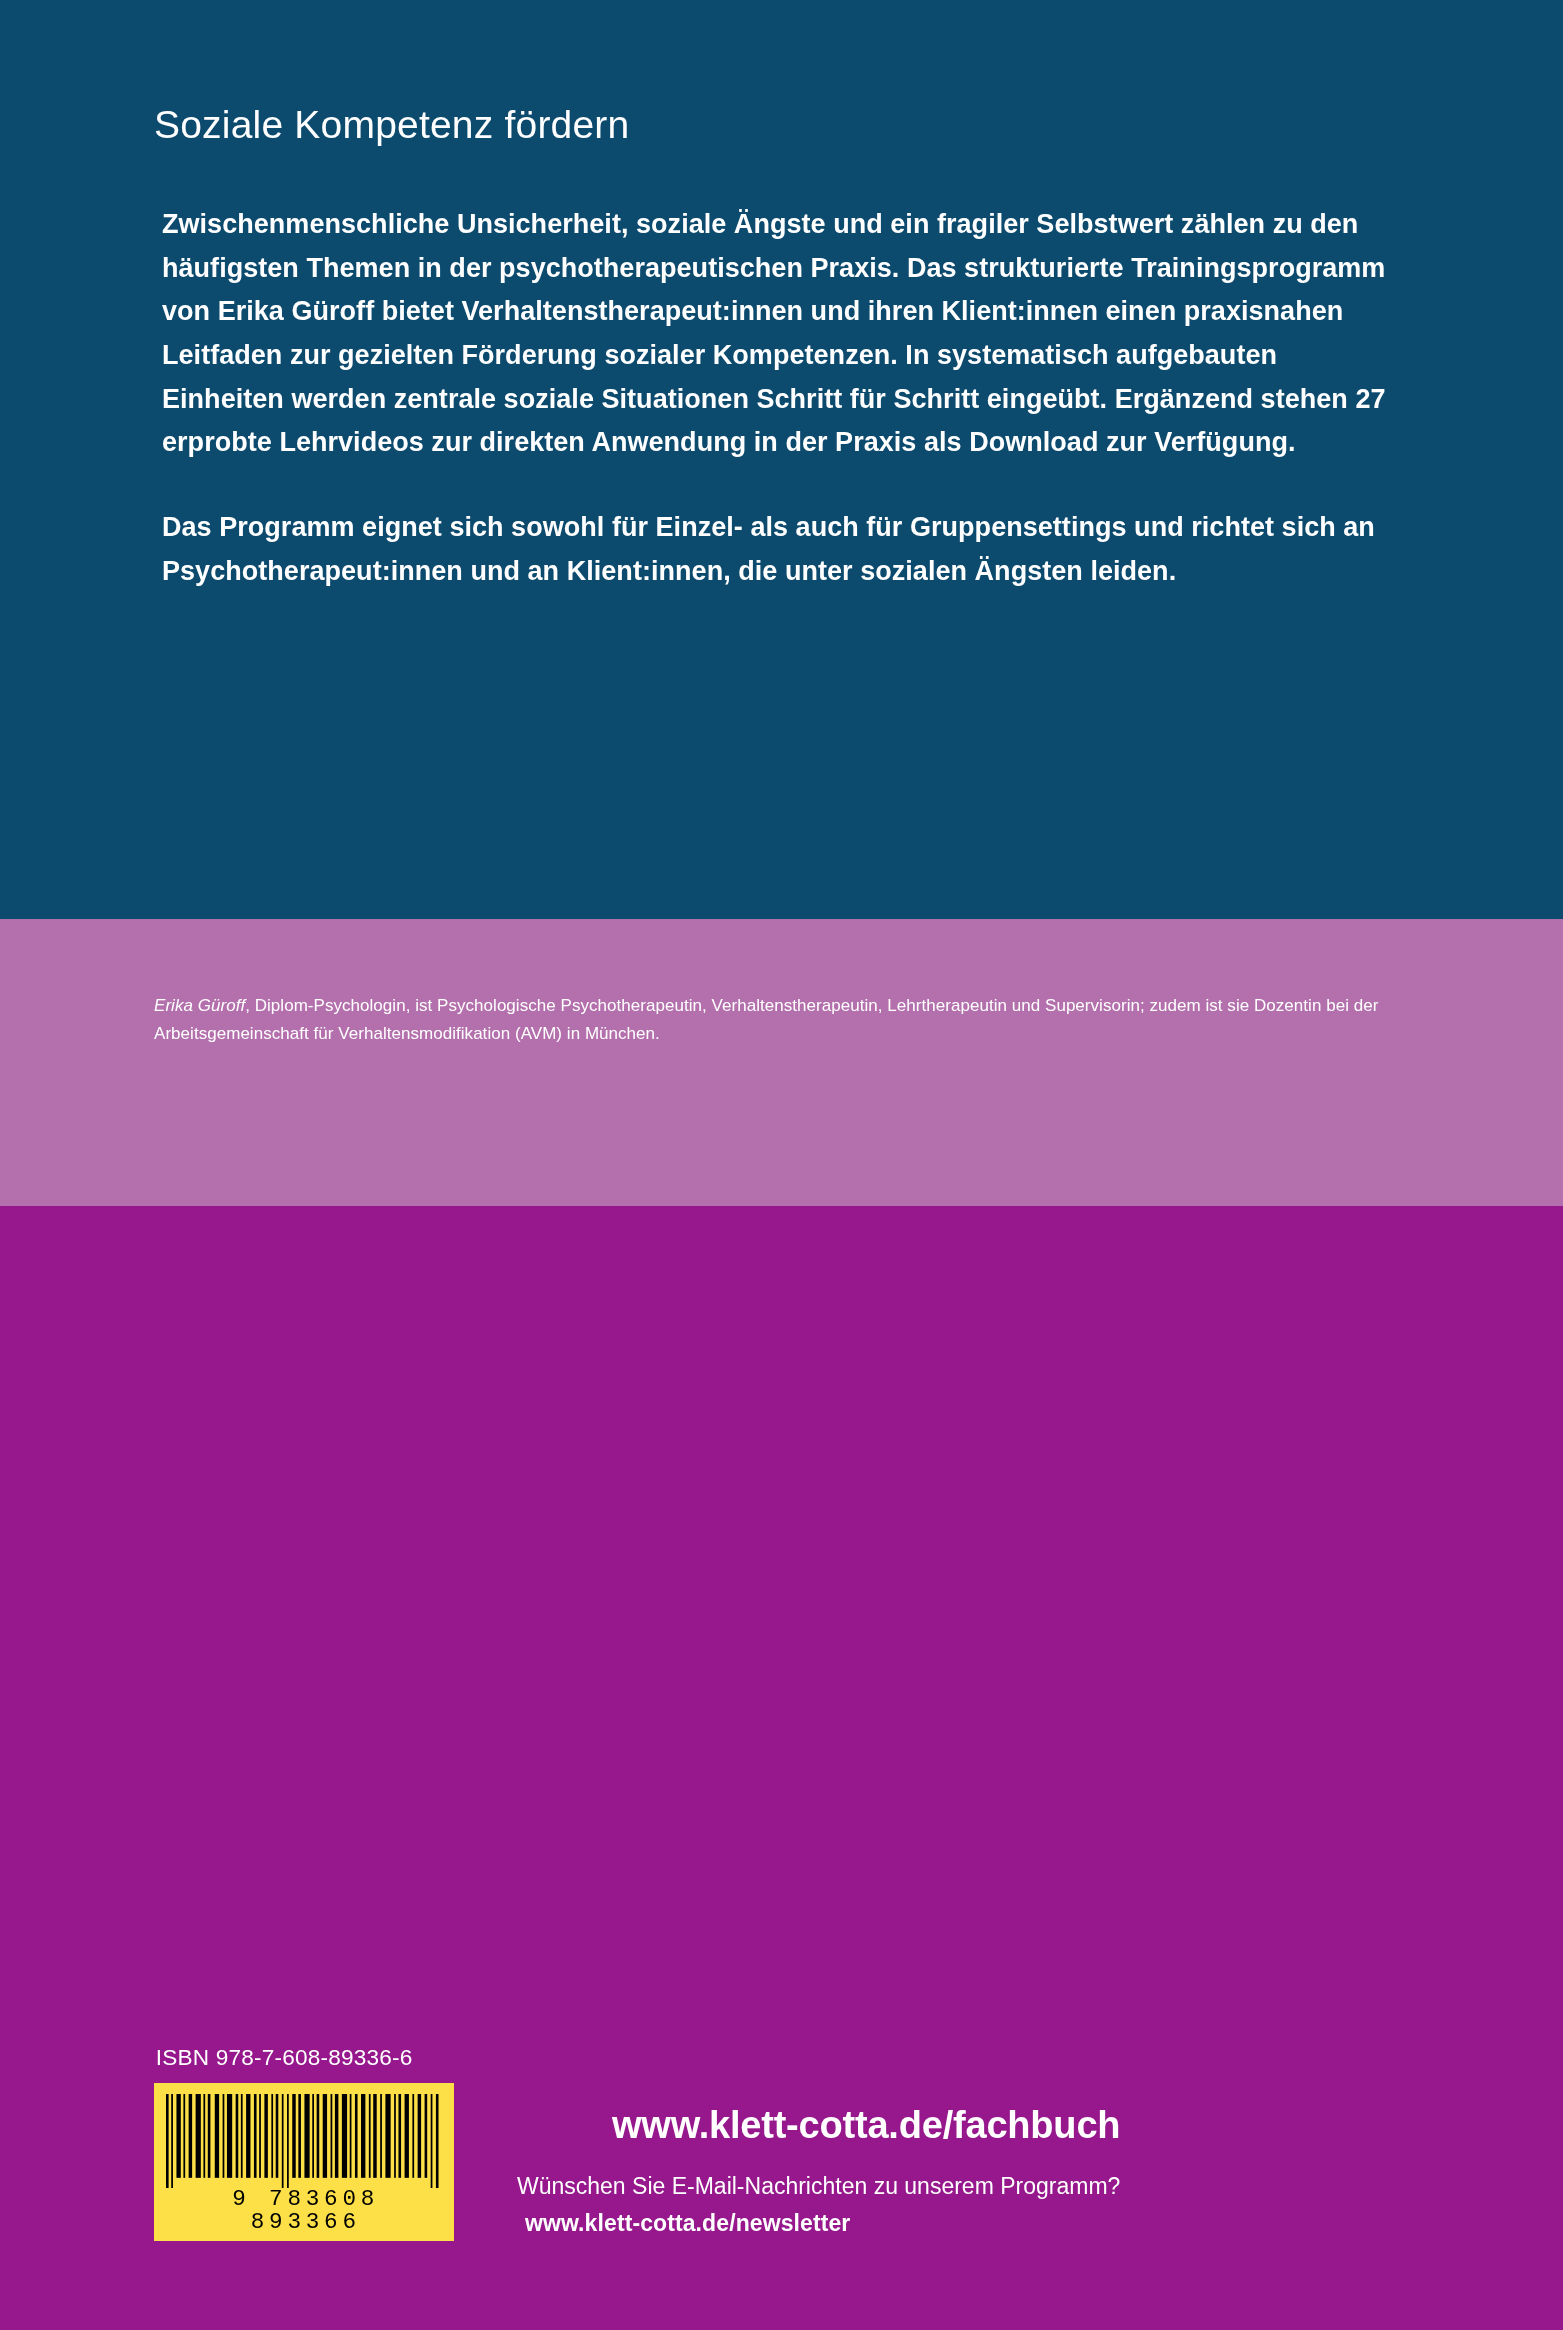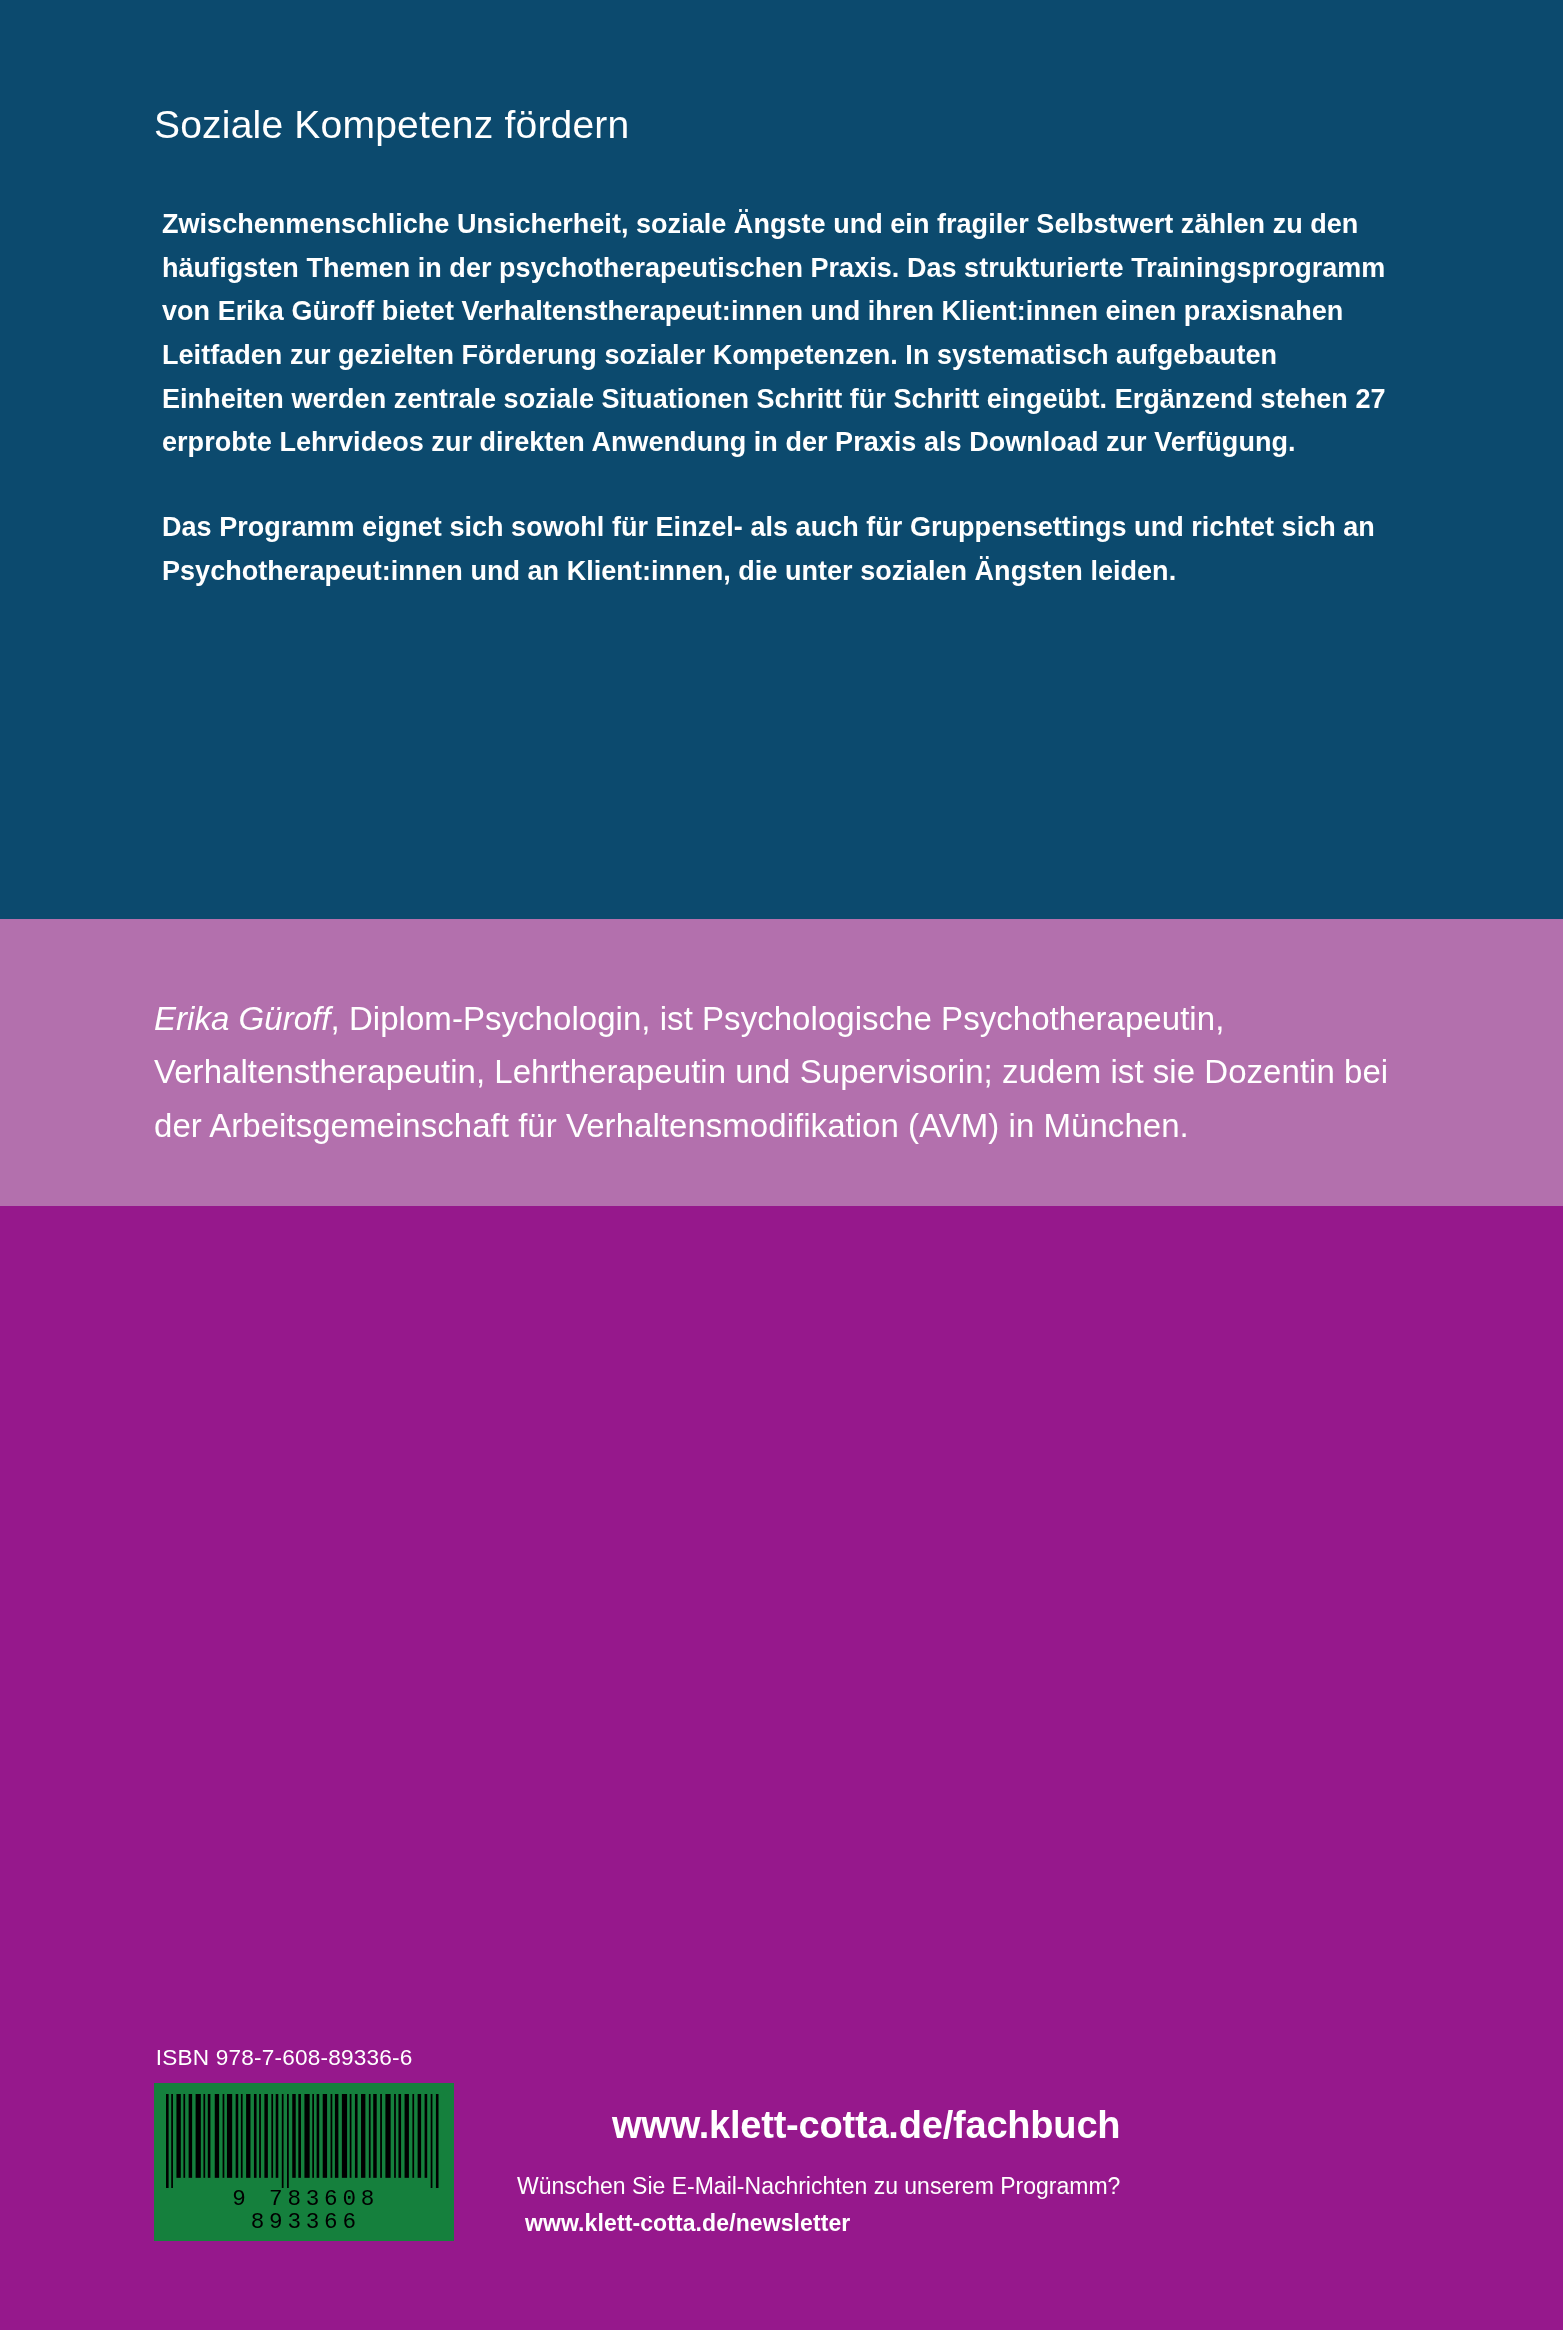--- a/index.html
+++ b/index.html
@@ -62,21 +62,21 @@
     left: 0;
     top: 919px;
     width: 1563px;
     height: 287px;
     background: #b370ad;
     box-sizing: border-box;
     padding: 73px 165px 0 154px;
   }
 
   .author-text {
-    font-size: 33px;
+    font-size: 17px;
     line-height: 1.62;
     margin: 0;
     letter-spacing: 0.04px;
     max-width: 1268px;
   }
 
   .author-name {
     font-style: italic;
   }
 
@@ -96,21 +96,21 @@
 
   .footer-row {
     display: flex;
     align-items: flex-start;
   }
 
   
   .barcode-box {
     width: 300px;
     height: 158px;
-    background: #15803d;
+    background: #fde047;
     box-sizing: border-box;
     padding: 11.3px 12px 7px 12px;
     display: flex;
     flex-direction: column;
     justify-content: space-between;
     flex: 0 0 auto;
   }
 
   .barcode-bars {
     height: 108px;

